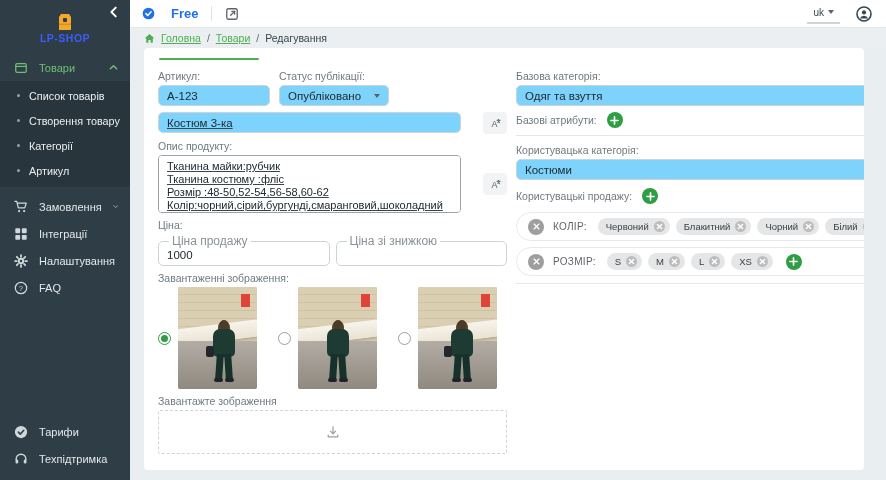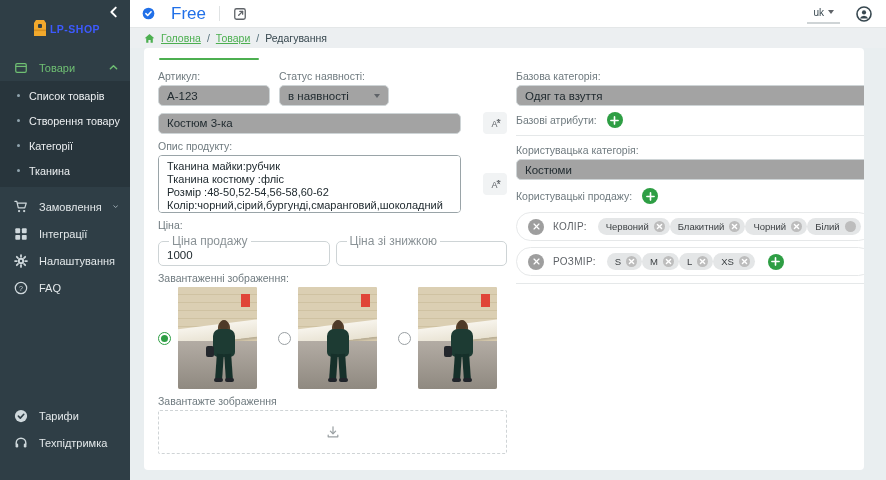--- a/index.html
+++ b/index.html
@@ -2,68 +2,68 @@
 <html><head>
 <meta charset="utf-8">
 <style>
   * { margin:0; padding:0; box-sizing:border-box; }
   html,body { width:886px; height:480px; }
   body { font-family:"Liberation Sans", sans-serif; font-size:11px; color:#37474f; background:#e9eef0; }
   .app { width:886px; height:480px; display:flex; overflow:hidden; background:#e9eef0; }
 
   
   .sidebar { width:130px; min-width:130px; background:#2f3e46; color:#cfd8dc; display:flex; flex-direction:column; }
-  .logo-area { position:relative; height:52px; display:flex; flex-direction:row; align-items:center; justify-content:center; padding-top:4px; }
+  .logo-area { position:relative; height:52px; display:flex; flex-direction:column; align-items:center; justify-content:center; padding-top:4px; }
   .collapse-btn { position:absolute; top:5px; right:9px; width:14px; height:14px; color:#fff; cursor:pointer; background:none; border:none; }
   .logo-bag { width:20px; height:18px; }
   .logo-text { color:#3d5afe; font-weight:bold; font-size:10.5px; letter-spacing:.5px; margin-top:1px; }
   .menu { flex:1; display:flex; flex-direction:column; padding-top:2px; }
   .menu-item { display:flex; align-items:center; gap:11px; height:27px; padding:0 12px 0 14px; cursor:pointer; color:#e3e8ea; }
   .menu-item .mi-icon { width:14px; height:14px; flex:0 0 14px; color:#cfd8dc; }
   .menu-item .mi-label { flex:1; font-size:11px; }
   .menu-item .mi-chevron { width:9px; height:9px; color:#b0bec5; }
   .menu-item.active { color:#6fbf73; }
   .menu-item.active .mi-icon, .menu-item.active .mi-label, .menu-item.active .mi-chevron { color:#6fbf73; }
   .submenu { background:#28353c; padding:2px 0 4px; }
   .submenu-item { display:flex; align-items:center; gap:9px; height:25px; padding-left:17px; color:#eceff1; cursor:pointer; font-size:10.8px; }
   .bullet { width:3px; height:3px; border-radius:50%; background:#90a4ae; flex:0 0 3px; }
   .menu-gap { height:6px; }
-  .menu-bottom { margin-top:auto; padding-bottom:24px; }
+  .menu-bottom { margin-top:auto; padding-bottom:8px; }
 
   
   .main { flex:1; display:flex; flex-direction:column; min-width:0; }
   .topbar { height:28px; background:#fff; border-bottom:1px solid #e4e7e8; display:flex; align-items:center; padding:0 14px 0 12px; }
   .free-badge { display:flex; align-items:center; gap:4px; }
   .free-badge .fb-icon { width:13px; height:13px; }
-  .free-badge .fb-label { color:#2170e8; font-weight:normal; font-size:17px;padding-left:12px; }
+  .free-badge .fb-label { color:#2170e8; font-weight:bold; font-size:13px;padding-left:12px; }
   .tb-divider { width:1px; height:15px; background:#e0e3e4; margin:0 13px; }
   .extlink-btn { width:14px; height:14px; color:#5f6368; background:none; border:none; cursor:pointer; padding:0; }
   .tb-right { margin-left:auto; display:flex; align-items:center; gap:16px; }
   .lang-select { display:flex; align-items:center; gap:4px; color:#37474f; font-size:10px; border-bottom:2px solid #cfd4d6; padding:3px 6px 4px; cursor:pointer; }
   .caret-down { width:0; height:0; border-left:3.5px solid transparent; border-right:3.5px solid transparent; border-top:4px solid #5f6368; }
   .avatar-btn { width:16px; height:16px; color:#37474f; background:none; border:none; cursor:pointer; padding:0; }
 
   .breadcrumb-bar { height:20px; background:#eceff1; display:flex; align-items:center; gap:6px; padding:0 14px; font-size:10.5px; }
   .bc-home { width:11px; height:11px; color:#4caf50; }
   .bc-link { color:#4caf50; text-decoration:underline; cursor:pointer; }
   .bc-sep { color:#546e7a; }
   .bc-current { color:#37474f; }
 
   .content { flex:1; background:#e9eef0; padding:0 22px 10px 14px; min-height:0; }
   .card { background:#fff; border-radius:4px; height:100%; padding:10px 14px 24px; overflow:hidden; }
   .tab-indicator { width:100px; height:2px; background:#4caf50; margin:0 0 10px 1px; border-radius:1px; }
   .grid { display:grid; grid-template-columns:349px 1fr; column-gap:9px; }
 
   .f-label { display:block; font-size:10.5px; color:#6f7a7f; line-height:12px; margin-bottom:3px; }
-  .t-input, .t-select { width:100%; height:21px; border:1px solid #ced4d6; border-radius:5px; background:#a3a3a3; font-family:"Liberation Sans", sans-serif; font-size:11.5px; color:#212b30; padding:0 8px; display:flex; align-items:center; }
+  .t-input, .t-select { width:100%; height:21px; border:1px solid #ced4d6; border-radius:5px; background:#7dd3fc; font-family:"Liberation Sans", sans-serif; font-size:11.5px; color:#212b30; padding:0 8px; display:flex; align-items:center; }
   .t-select { justify-content:space-between; cursor:pointer; }
   .row3 { display:flex; gap:9px; margin-bottom:6px; }
   .row3 > div:nth-child(1){ width:112px; } .row3 > div:nth-child(2){ width:110px; } .row3 > div:nth-child(3){ width:110px; }
   .field { margin-bottom:6px; }
-  .with-side { display:flex; align-items:center; gap:22px; }
+  .with-side { display:flex; align-items:flex-start; gap:22px;text-decoration:underline; }
   .with-side .grow { flex:1; min-width:0; }
   .translate-btn { width:24px; height:22px; border:none; background:#f1f3f4; border-radius:4px; color:#5f6368; cursor:pointer; display:flex; align-items:center; justify-content:center; }
   .desc-area { width:100%; height:58px; border:1px solid #9aa4a8; border-radius:4px; resize:none; font-family:"Liberation Sans", sans-serif; font-size:11px; line-height:13px; color:#212b30; padding:4px 8px; }
   .with-side .translate-low { align-self:center; }
 
   .price-row { display:flex; gap:6px; }
   .price-fs { width:172px; border:1px solid #ced4d6; border-radius:5px; padding:0 8px 4px; height:32px; }
   .price-fs legend { font-size:12px; color:#8a9296; padding:0 3px; margin-left:2px; }
   .price-fs .pv { font-size:11.5px; color:#212b30; line-height:14px; }
 
@@ -97,21 +97,21 @@
   
   .attr-label-row { display:flex; align-items:center; gap:10px; margin:2px 0 5px; }
   .attr-label-row .f-label { margin-bottom:0; }
   .plus-btn { width:16px; height:16px; border-radius:50%; background:#2e9e44; border:none; color:#fff; cursor:pointer; display:flex; align-items:center; justify-content:center; padding:0; }
   .plus-btn svg { width:9px; height:9px; }
   .divider { border-top:1px solid #e5e8e9; margin:7px 0 8px; }
   .pill-row { display:flex; align-items:center; gap:9px; border:1px solid #e6e8e9; border-radius:15px; height:29px; padding:0 11px; margin-bottom:6px; background:#fff; }
   .pill-x { width:16px; height:16px; border-radius:50%; background:#9e9e9e; border:none; color:#fff; cursor:pointer; display:flex; align-items:center; justify-content:center; padding:0; flex:0 0 16px; }
   .pill-x svg, .chip-x svg { width:7px; height:7px; }
   .pill-name { font-size:10px; color:#5f6368; letter-spacing:.3px; margin-right:2px; }
-  .chips { display:flex; align-items:center; gap:0; flex-wrap:nowrap; }
+  .chips { display:flex; align-items:center; gap:6px; flex-wrap:nowrap; }
   .chip { display:flex; align-items:center; gap:5px; background:#e4e6e7; border-radius:9px; height:17px; padding:0 5px 0 8px; font-size:9.5px; color:#3c4043; cursor:default; }
   .chip-x { width:11px; height:11px; border-radius:50%; background:#bdbdbd; border:none; color:#fff; cursor:pointer; display:flex; align-items:center; justify-content:center; padding:0; }
   .pill-row .plus-btn { margin-left:4px; }
 </style>
 </head>
 <body>
 
 <div class="app">
 
   <aside class="sidebar">
@@ -148,21 +148,21 @@
         <div class="submenu-item">
           <span class="bullet"></span>
           <span>Створення товару</span>
         </div>
         <div class="submenu-item">
           <span class="bullet"></span>
           <span>Категорії</span>
         </div>
         <div class="submenu-item">
           <span class="bullet"></span>
-          <span>Тканина</span>
+          <span>Артикул</span>
         </div>
       </div>
       <div class="menu-gap"></div>
       <div class="menu-item">
         <svg class="mi-icon" viewBox="0 0 16 16">
             <path d="M1 1.5 h2.2 l1.7 7.5 h7.4 l1.7-5.5 H4" fill="none" stroke="currentColor" stroke-width="1.4" stroke-linecap="round" stroke-linejoin="round"></path>
             <circle cx="5.8" cy="12.6" r="1.3" fill="currentColor"></circle>
             <circle cx="11.6" cy="12.6" r="1.3" fill="currentColor"></circle>
           </svg>
         <span class="mi-label">Замовлення</span>
@@ -278,23 +278,23 @@
         <div class="grid">
 
           <div class="col-left">
 
             <div class="row3">
               <div>
                 <label class="f-label">Артикул:</label>
                 <div class="t-input">A-123</div>
               </div>
               <div>
-                <label class="f-label">Статус наявності:</label>
+                <label class="f-label">Статус публікації:</label>
                 <div class="t-select">
-                  <span>в наявності</span>
+                  <span>Опубліковано</span>
                   <span class="caret-down"></span>
                 </div>
               </div>
             </div>
 
             <div class="field">
               <div class="with-side">
                 <div class="t-input grow">Костюм 3-ка</div>
                 <button class="translate-btn">
                   <svg viewBox="0 0 16 16" width="13" height="13">

